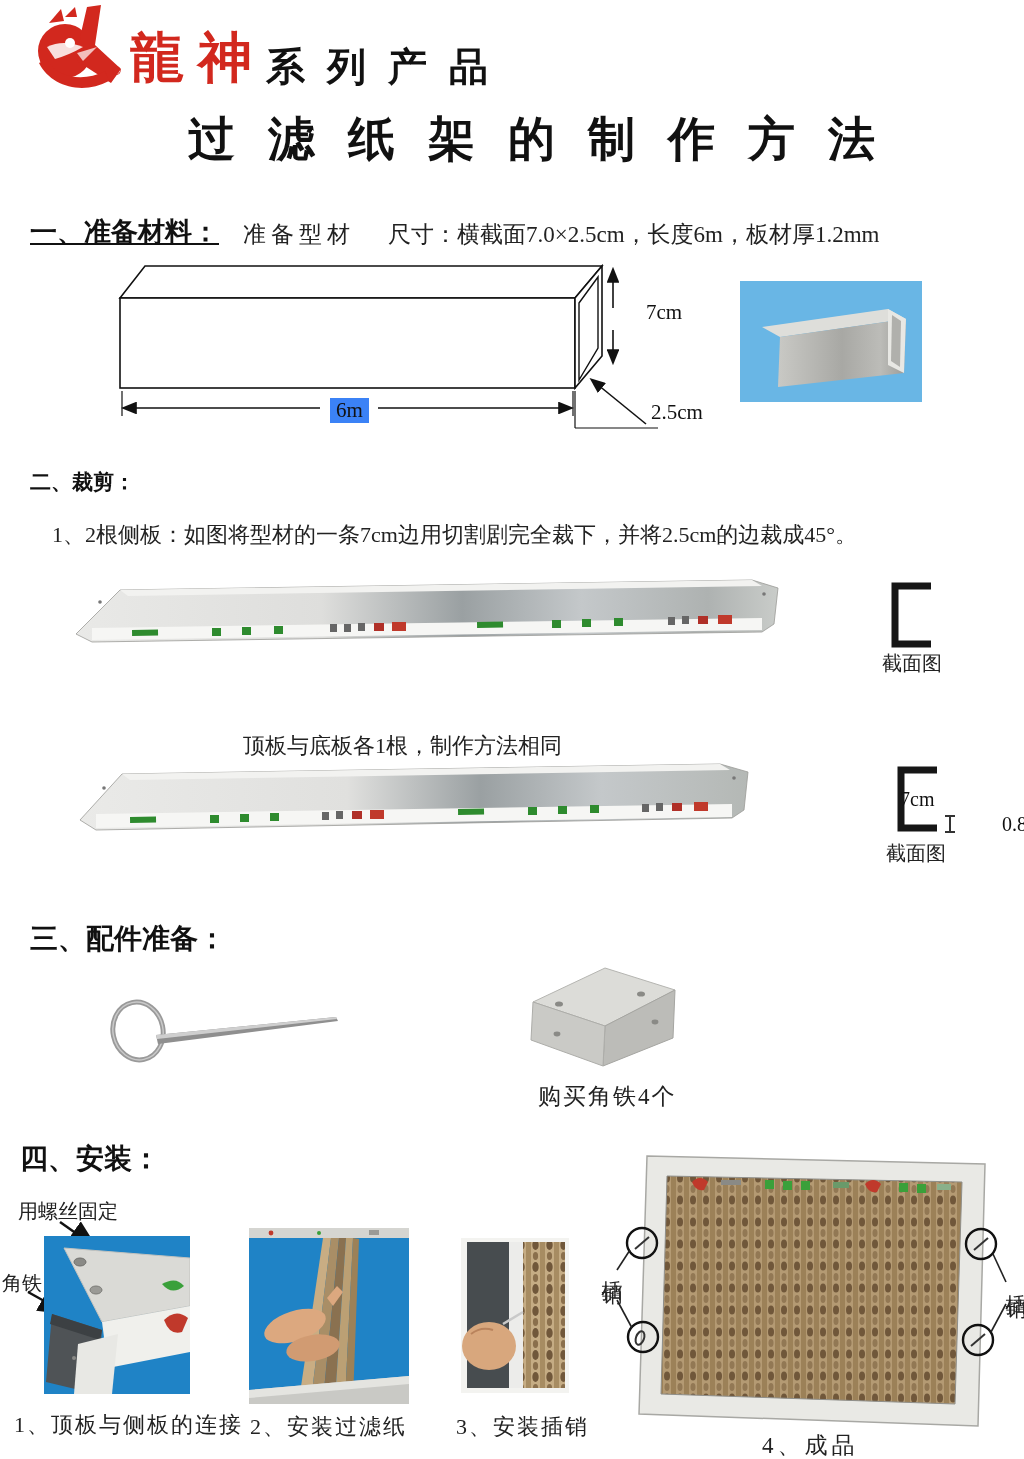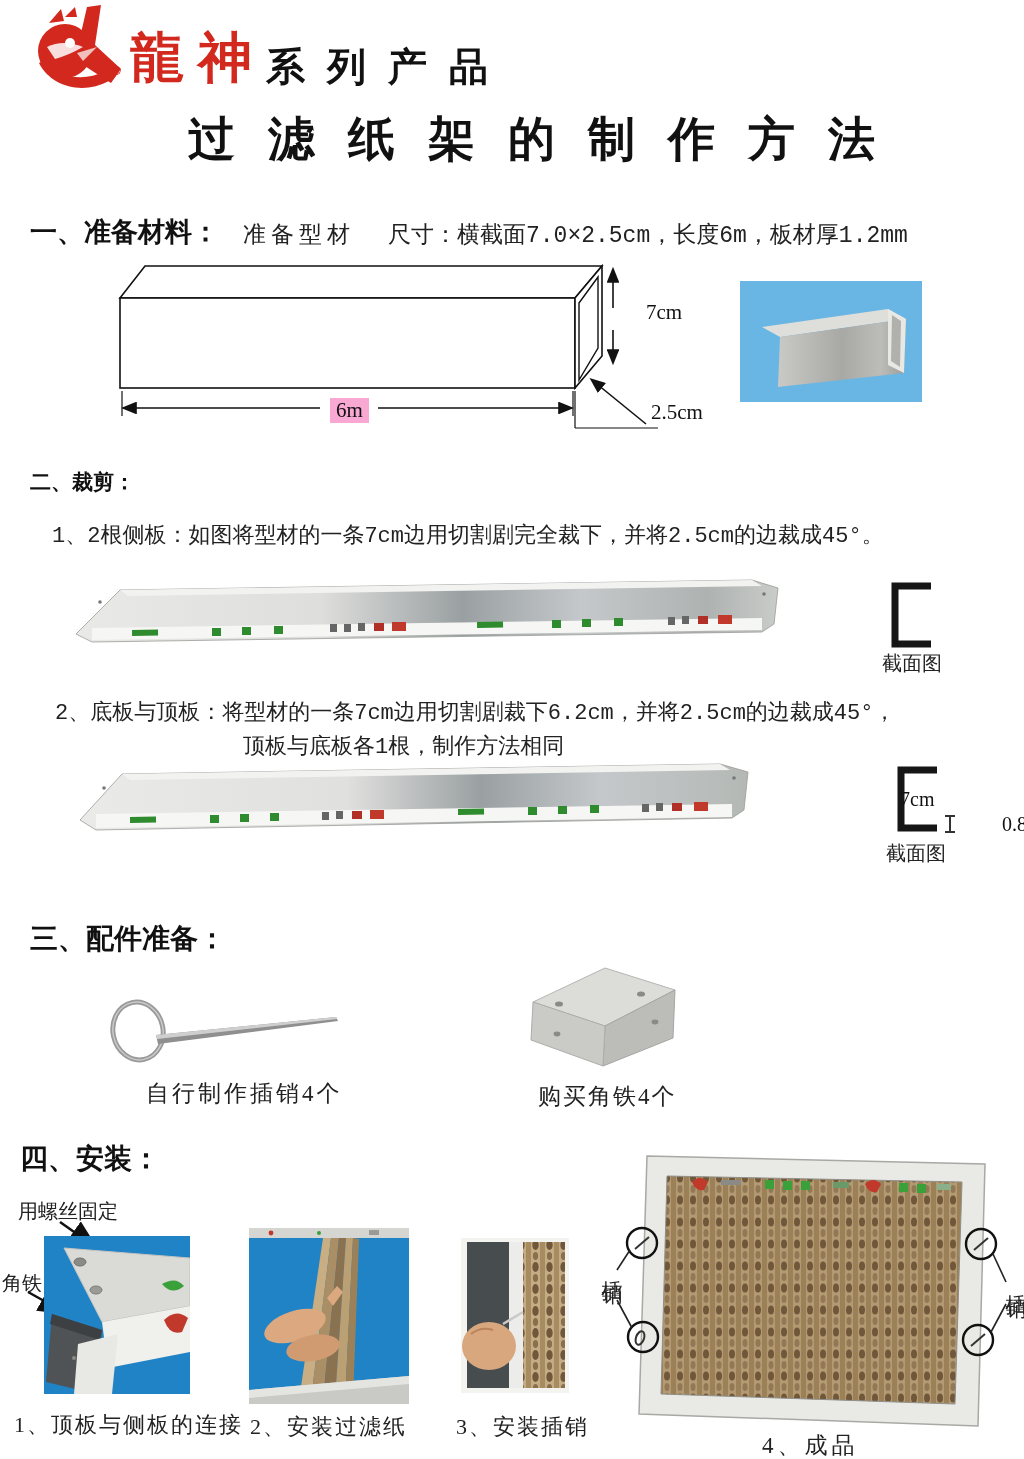--- a/index.html
+++ b/index.html
@@ -1,20 +1,20 @@
 <!DOCTYPE html>
 <html><head>
 <meta charset="utf-8">
 <style>
   html,body{margin:0;padding:0;background:#888;}
   #page{position:relative;width:1024px;height:1459px;background:#ffffff;margin:0 auto;overflow:hidden;
         font-family:"Liberation Sans",sans-serif;color:#1a1a1a;}
   .abs{position:absolute;}
   .heading{font-family:"Liberation Sans",sans-serif;font-weight:bold;color:#111;white-space:nowrap;}
-  .body-text{font-family:Liberation Mono, monospace;color:#222;white-space:nowrap;}
+  .body-text{font-family:Liberation Serif, serif;color:#222;white-space:nowrap;}
   .dim-label{font-family:"Liberation Serif",serif;color:#111;white-space:nowrap;padding-left:44px;}
   .caption{font-family:"Liberation Serif",serif;color:#222;white-space:nowrap;}
   .vertical-label{writing-mode:vertical-rl;text-orientation:upright;font-family:"Liberation Serif",serif;
                   color:#222;letter-spacing:4px;white-space:nowrap;}
   svg{display:block;}
   .photo{position:absolute;}
 </style>
 </head>
 <body>
 
@@ -29,21 +29,21 @@
     <circle cx="45" cy="40" r="5" fill="#fff"></circle>
     <path d="M22,44 Q38,36 58,44 Q44,52 30,56 Z" fill="#fff" opacity="0.85"></path>
     <path d="M52,50 L72,44 L58,58 Z" fill="#fff" opacity="0.7"></path>
   </svg>
   <div class="abs heading" style="left:130px;top:22px;font-size:54px;letter-spacing:14px;color:#d2281e;">龍神</div>
   <div class="abs" style="left:112px;top:64px;font-size:12px;color:#d2281e;font-weight:bold;">®</div>
   <div class="abs heading" style="left:266px;top:40px;font-size:39px;letter-spacing:22px;font-family:Liberation Serif, serif;">系列产品</div>
 
   <div class="abs heading" style="left:188px;top:108px;font-size:47px;letter-spacing:33px;">过滤纸架的制作方法</div>
 
-  <div class="abs heading" style="left:30px;top:214px;font-size:27px;">一、准备材料：</div>
+  <div class="abs heading" style="left:30px;top:214px;font-size:27px;text-decoration:underline;">一、准备材料：</div>
   <div class="abs body-text" style="left:243px;top:219px;font-size:23px;letter-spacing:5px;">准备型材</div>
   <div class="abs body-text" style="left:388px;top:219px;font-size:23px;">尺寸：横截面7.0×2.5cm，长度6m，板材厚1.2mm</div>
 
   <svg class="abs" style="left:110px;top:258px;" width="560" height="178" viewBox="0 0 560 178">
     <defs>
       <marker id="ah" markerWidth="10" markerHeight="8" refX="8" refY="4" orient="auto">
         <path d="M0,0 L10,4 L0,8 Z" fill="#111"></path>
       </marker>
     </defs>
 
@@ -59,21 +59,21 @@
     <line x1="463" y1="133" x2="463" y2="158" stroke="#111" stroke-width="1.2"></line>
     <line x1="210" y1="150" x2="14" y2="150" stroke="#111" stroke-width="1.6" marker-end="url(#ah)"></line>
     <line x1="268" y1="150" x2="461" y2="150" stroke="#111" stroke-width="1.6" marker-end="url(#ah)"></line>
 
     <line x1="465" y1="133" x2="465" y2="170" stroke="#111" stroke-width="1.2"></line>
     <line x1="465" y1="170" x2="548" y2="170" stroke="#111" stroke-width="1.2"></line>
     <line x1="536" y1="166" x2="482" y2="122" stroke="#111" stroke-width="1.6" marker-end="url(#ah)"></line>
     <line x1="490,0" y1="0" x2="0" y2="0" stroke="none"></line>
   </svg>
   <div class="abs dim-label" style="left:602px;top:300px;font-size:21px;">7cm</div>
-  <div class="abs dim-label" style="left:330px;top:398px;font-size:21px;background:#f9a8d4;padding:0 6px;">6m</div>
+  <div class="abs dim-label" style="left:330px;top:398px;font-size:21px;background:#3b82f6;padding:0 6px;">6m</div>
   <div class="abs dim-label" style="left:607px;top:400px;font-size:21px;">2.5cm</div>
 
   <div class="photo" style="left:740px;top:281px;width:182px;height:121px;background:#69b6e5;">
     <svg width="182" height="121" viewBox="0 0 182 121">
       <defs>
         <linearGradient id="alGrad" x1="0" y1="0" x2="1" y2="0">
           <stop offset="0" stop-color="#c9c9c5"></stop>
             <stop offset="0.5" stop-color="#a8a8a4"></stop>
           <stop offset="0.8" stop-color="#bcbcb8"></stop>
             <stop offset="1" stop-color="#9b9b97"></stop>
@@ -124,21 +124,20 @@
     </g>
     <circle cx="38" cy="24" r="1.8" fill="#777"></circle>
       <circle cx="702" cy="16" r="1.8" fill="#777"></circle>
   </svg>
 
   <svg class="abs" style="left:887px;top:581px;" width="48" height="68" viewBox="0 0 48 68">
     <path d="M44 5 H8 V63 H44" fill="none" stroke="#161616" stroke-width="7"></path>
   </svg>
   <div class="abs body-text" style="left:882px;top:650px;font-size:20px;">截面图</div>
 
-  <div class="abs body-text" style="left:55px;top:697px;font-size:22px;">2、底板与顶板：将型材的一条7cm边用切割剧裁下6.2cm，并将2.5cm的边裁成45°，</div>
   <div class="abs body-text" style="left:243px;top:731px;font-size:22px;">顶板与底板各1根，制作方法相同</div>
 
   <svg class="abs" style="left:70px;top:760px;" width="700" height="85" viewBox="0 0 700 85">
     <defs>
       <linearGradient id="strip2" x1="0" y1="0" x2="1" y2="0">
         <stop offset="0" stop-color="#eaeae8"></stop>
           <stop offset="0.4" stop-color="#e0e0de"></stop>
         <stop offset="0.6" stop-color="#9aa0a2"></stop>
           <stop offset="0.78" stop-color="#c4c8ca"></stop>
         <stop offset="1" stop-color="#b4b8b5"></stop>
@@ -182,21 +181,20 @@
   <div class="abs body-text" style="left:886px;top:840px;font-size:20px;">截面图</div>
 
   <div class="abs heading" style="left:30px;top:920px;font-size:28px;">三、配件准备：</div>
 
   <svg class="abs" style="left:100px;top:993px;" width="245" height="75" viewBox="0 0 245 75">
     <ellipse cx="38" cy="38" rx="25" ry="29" fill="none" stroke="#9a9a9a" stroke-width="5" transform="rotate(-12 38 38)"></ellipse>
     <ellipse cx="38" cy="38" rx="25" ry="29" fill="none" stroke="#c9c9c9" stroke-width="1.5" transform="rotate(-12 38 38)"></ellipse>
     <polygon points="56,42 236,24 238,28 58,51" fill="#8f8f8f"></polygon>
     <polygon points="56,42 236,24 237,26 57,46" fill="#cfcfcf"></polygon>
   </svg>
-  <div class="abs caption" style="left:146px;top:1078px;font-size:23px;letter-spacing:3px;">自行制作插销4个</div>
 
   <svg class="abs" style="left:523px;top:958px;" width="158" height="112" viewBox="0 0 158 112">
     <polygon points="10,44 82,10 152,32 82,68" fill="#dcdcd8" stroke="#b5b5b1" stroke-width="1"></polygon>
     <polygon points="82,68 152,32 150,80 80,108" fill="#bcbcb8" stroke="#a5a5a1" stroke-width="1"></polygon>
     <polygon points="10,44 82,68 80,108 8,82" fill="#cacac6" stroke="#adada9" stroke-width="1"></polygon>
     <ellipse cx="36" cy="46" rx="4" ry="2.6" fill="#8a8a86"></ellipse>
     <ellipse cx="118" cy="36" rx="4" ry="2.6" fill="#8a8a86"></ellipse>
     <ellipse cx="34" cy="76" rx="3.4" ry="2.4" fill="#8a8a86"></ellipse>
     <ellipse cx="132" cy="64" rx="3.4" ry="2.4" fill="#8a8a86"></ellipse>
   </svg>

